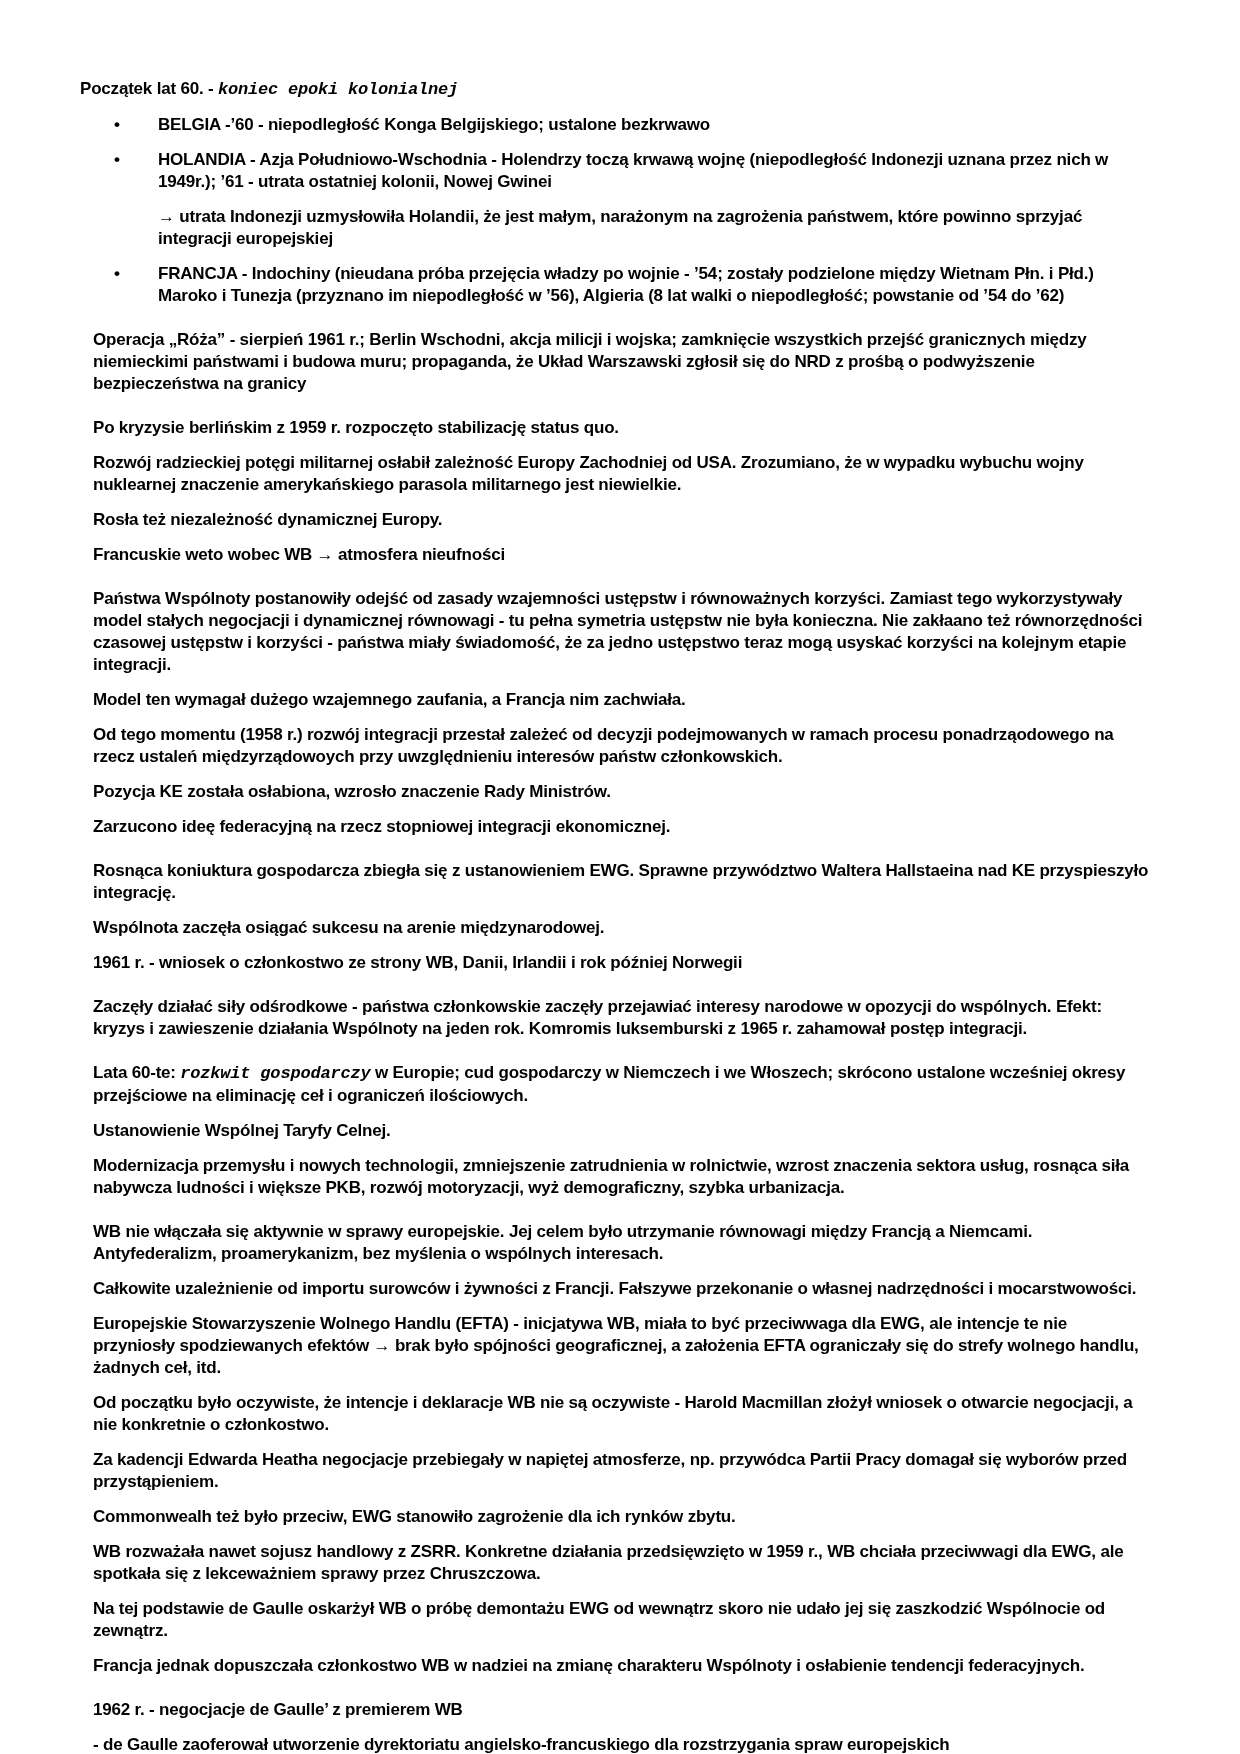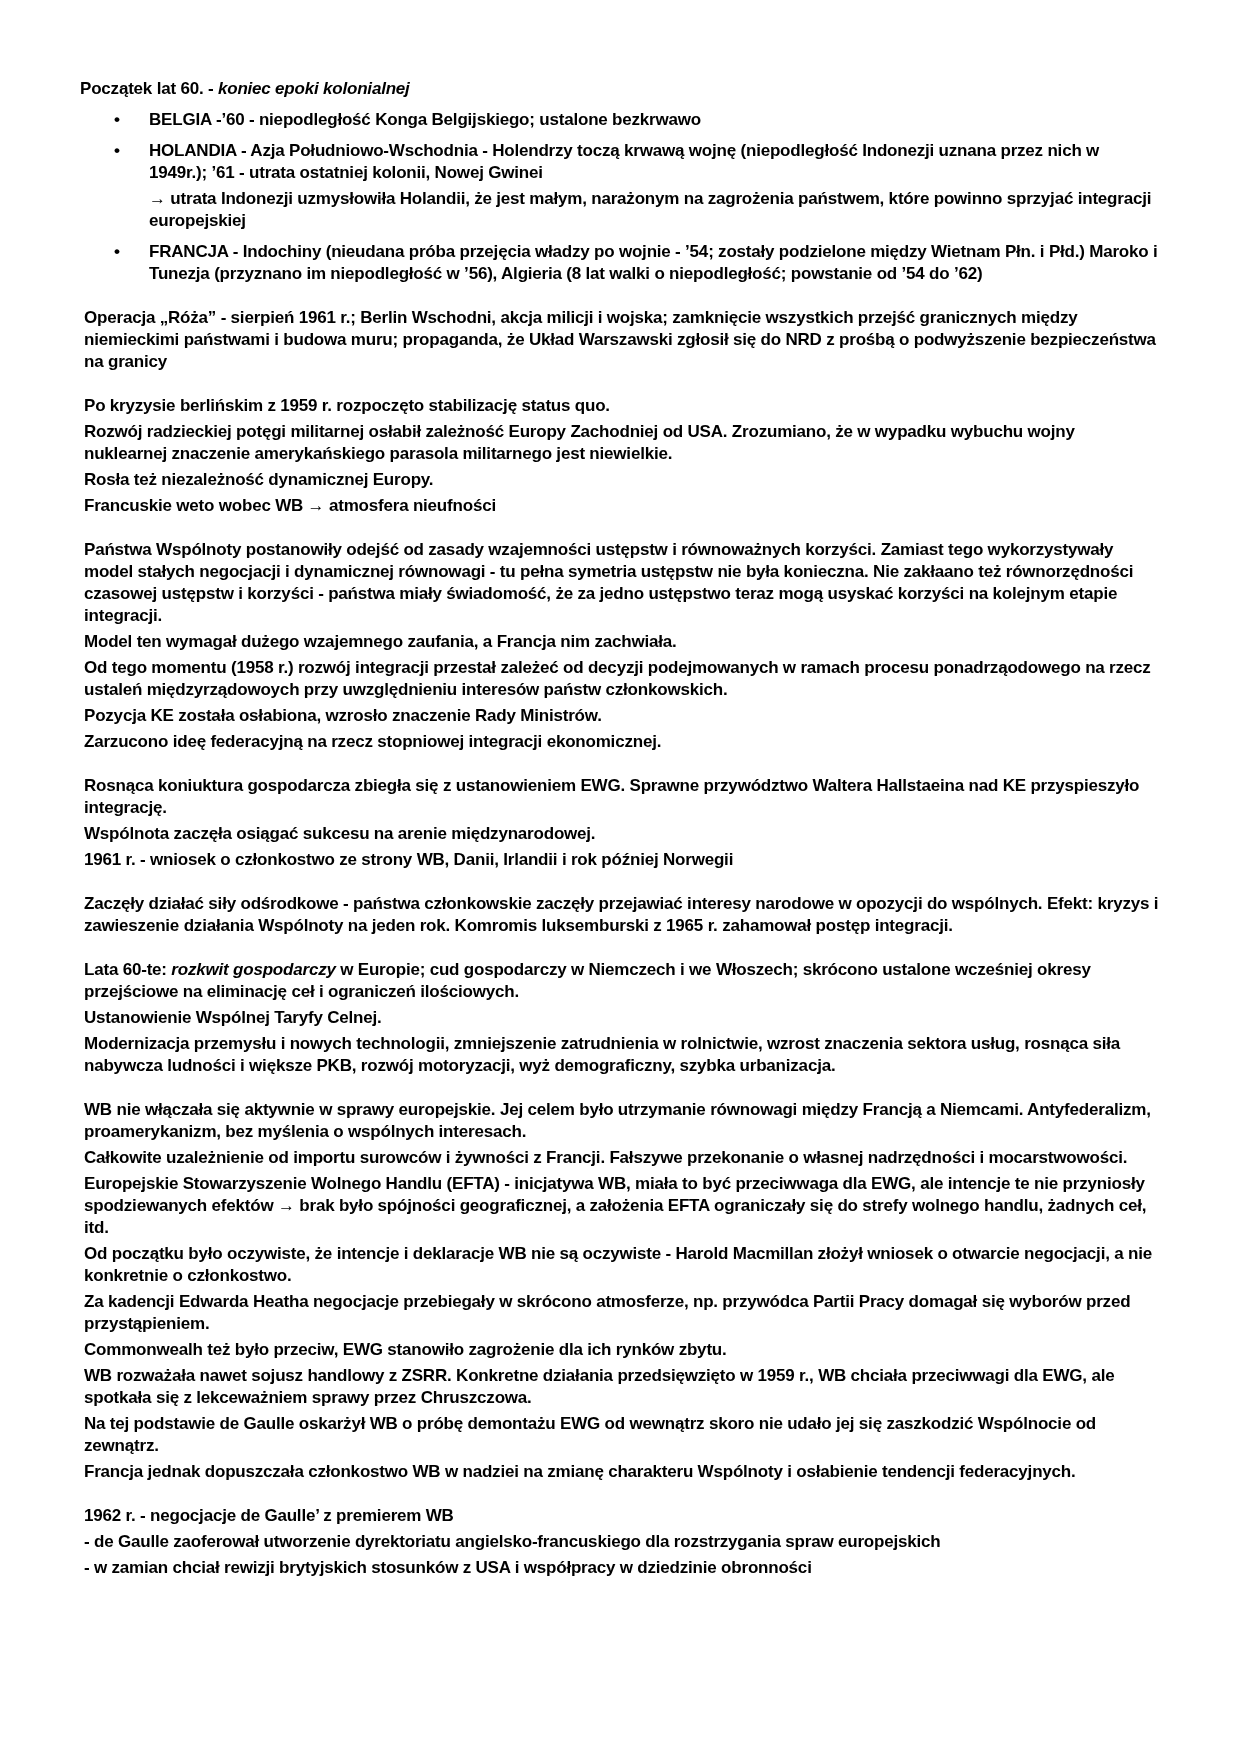--- a/index.html
+++ b/index.html
@@ -21,20 +21,21 @@
     box-sizing: border-box;
     padding: 78px 76px 60px 80px;
     letter-spacing: -0.2px;
     overflow: hidden;
   }
   .heading {
     margin: 0 0 9px 0;
   }
   .bold-italic {
     font-style: italic;
+    font-family: Liberation Mono, monospace;
   }
   ul.bullet-list {
     list-style: none;
     margin: 0;
     padding: 0;
   }
   ul.bullet-list > li {
     position: relative;
     padding-left: 65px;
     margin: 0 0 9px 0;
@@ -46,21 +47,21 @@
     content: "\2022";
     position: absolute;
     left: 34px;
     top: 0;
     font-size: 17px;
   }
   .para {
     margin: 22px 0 0 0;
   }
   .para .line, .heading .line, li .line {
-    margin: 4px;
+    margin: 13px;
   }
 </style>
 </head>
 <body>
 
 <div class="page">
 
   <div class="heading">
     <span>Początek lat 60. - </span><span class="bold-italic">koniec epoki kolonialnej</span>
   </div>
@@ -113,21 +114,21 @@
     </div>
   <div class="line">Ustanowienie Wspólnej Taryfy Celnej.</div>
       <div class="line">Modernizacja przemysłu i nowych technologii, zmniejszenie zatrudnienia w rolnictwie, wzrost znaczenia sektora usług, rosnąca siła nabywcza ludności i większe PKB, rozwój motoryzacji, wyż demograficzny, szybka urbanizacja.</div>
     </div>
 
   <div class="para">
       <div class="line">WB nie włączała się aktywnie w sprawy europejskie. Jej celem było utrzymanie równowagi między Francją a Niemcami. Antyfederalizm, proamerykanizm, bez myślenia o wspólnych interesach.</div>
       <div class="line">Całkowite uzależnienie od importu surowców i żywności z Francji. Fałszywe przekonanie o własnej nadrzędności i mocarstwowości.</div>
       <div class="line">Europejskie Stowarzyszenie Wolnego Handlu (EFTA) - inicjatywa WB, miała to być przeciwwaga dla EWG, ale intencje te nie przyniosły spodziewanych efektów → brak było spójności geograficznej, a założenia EFTA ograniczały się do strefy wolnego handlu, żadnych ceł, itd.</div>
       <div class="line">Od początku było oczywiste, że intencje i deklaracje WB nie są oczywiste - Harold Macmillan złożył wniosek o otwarcie negocjacji, a nie konkretnie o członkostwo.</div>
-      <div class="line">Za kadencji Edwarda Heatha negocjacje przebiegały w skrócono atmosferze, np. przywódca Partii Pracy domagał się wyborów przed przystąpieniem.</div>
+      <div class="line">Za kadencji Edwarda Heatha negocjacje przebiegały w napiętej atmosferze, np. przywódca Partii Pracy domagał się wyborów przed przystąpieniem.</div>
       <div class="line">Commonwealh też było przeciw, EWG stanowiło zagrożenie dla ich rynków zbytu.</div>
       <div class="line">WB rozważała nawet sojusz handlowy z ZSRR. Konkretne działania przedsięwzięto w 1959 r., WB chciała przeciwwagi dla EWG, ale spotkała się z lekceważniem sprawy przez Chruszczowa.</div>
       <div class="line">Na tej podstawie de Gaulle oskarżył WB o próbę demontażu EWG od wewnątrz skoro nie udało jej się zaszkodzić Wspólnocie od zewnątrz.</div>
       <div class="line">Francja jednak dopuszczała członkostwo WB w nadziei na zmianę charakteru Wspólnoty i osłabienie tendencji federacyjnych.</div>
     </div>
 
   <div class="para">
       <div class="line">1962 r. - negocjacje de Gaulle’ z premierem WB</div>
       <div class="line">- de Gaulle zaoferował utworzenie dyrektoriatu angielsko-francuskiego dla rozstrzygania spraw europejskich</div>
       <div class="line">- w zamian chciał rewizji brytyjskich stosunków z USA i współpracy w dziedzinie obronności</div>

